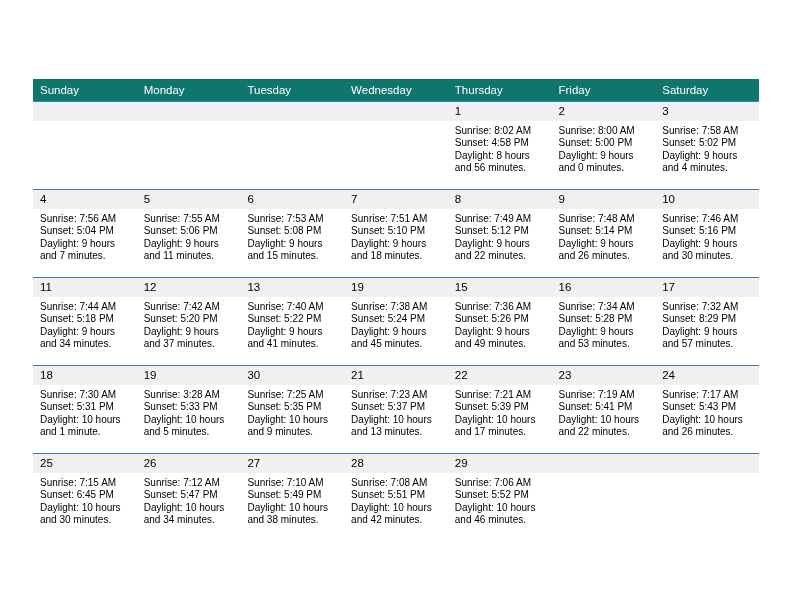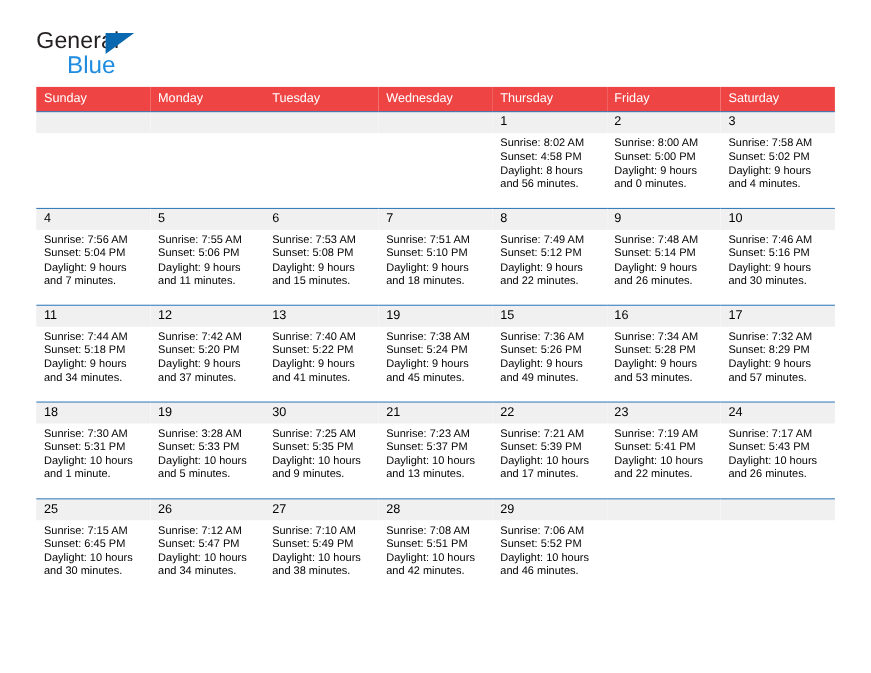--- a/index.html
+++ b/index.html
@@ -77,21 +77,21 @@
   }
 
   
   .calendar {
     width: 726px;
     border-collapse: collapse;
     table-layout: fixed;
     margin-top: 7px;
   }
   .calendar thead th {
-    background: #ef4444;
+    background: #0f766e;
     color: #ffffff;
     font-size: 11.5px;
     font-weight: normal;
     text-align: left;
     padding: 5px 0 5px 7px;
     height: 20px;
     border: none;
   }
   .calendar td {
     width: 103.71px;
@@ -119,25 +119,20 @@
   }
   .events div { white-space: nowrap; }
 </style>
 </head>
 <body>
 
 <div class="page">
 
   <div class="topbar">
 
-    <div class="logo">
-      <span class="logo-general">General</span>
-      <span class="logo-tri"></span>
-      <span class="logo-blue">Blue</span>
-    </div>
 
 
   </div>
 
   <table class="calendar">
     <thead>
       <tr>
         <th>Sunday</th>
         <th>Monday</th>
         <th>Tuesday</th>

